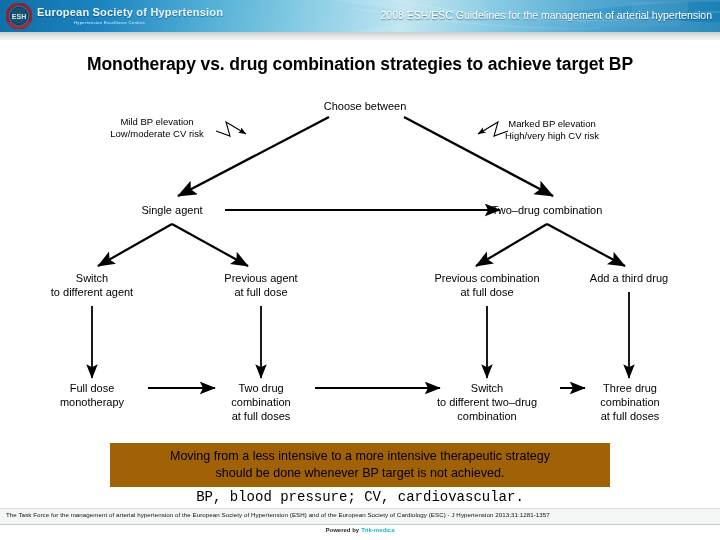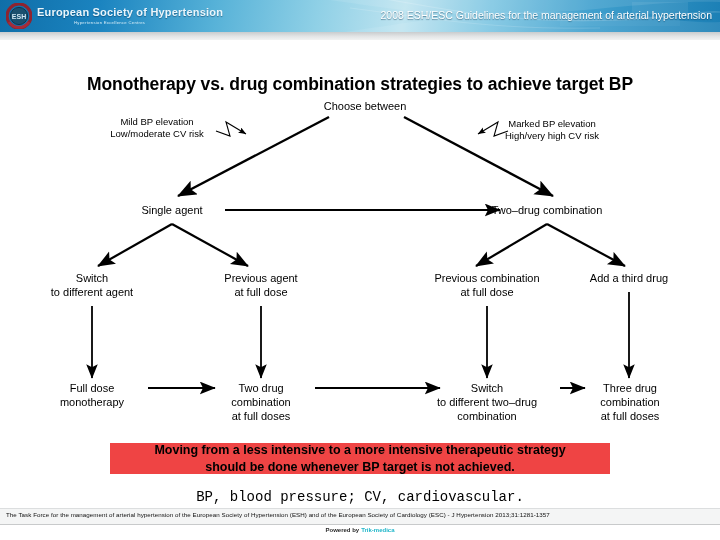--- a/index.html
+++ b/index.html
@@ -81,21 +81,20 @@
   
   .slide-title {
     position: absolute;
     left: 0; top: 54px;
     width: 720px;
     text-align: center;
     font-size: 17.5px;
     font-weight: bold;
     color: #000000;
     letter-spacing: -.1px;
-    margin-top: 20px;
   }
 
   
   #diagram-svg {
     position: absolute;
     left: 0; top: 0;
     width: 720px; height: 540px;
     pointer-events: none;
   }
   .node {
@@ -105,28 +104,28 @@
     font-size: 11px;
     line-height: 1.28;
     white-space: pre-line;
   }
   .node.small { font-size: 9.5px; margin-top: 12px; }
 
   
   .callout {
     position: absolute;
     left: 110px; top: 443px;
-    width: 500px; height: 31px;
-    background: #ef4444;
+    width: 500px; height: 44px;
+    background: #a16207;
     display: flex;
     align-items: center;
     justify-content: center;
     text-align: center;
     font-size: 12.5px;
-    font-weight: bold;
+    font-weight: normal;
     color: #000;
     line-height: 1.35;
     white-space: pre-line;
   }
 
   
   .abbrev {
     position: absolute;
     left: 110px; top: 489px;
     width: 500px;

